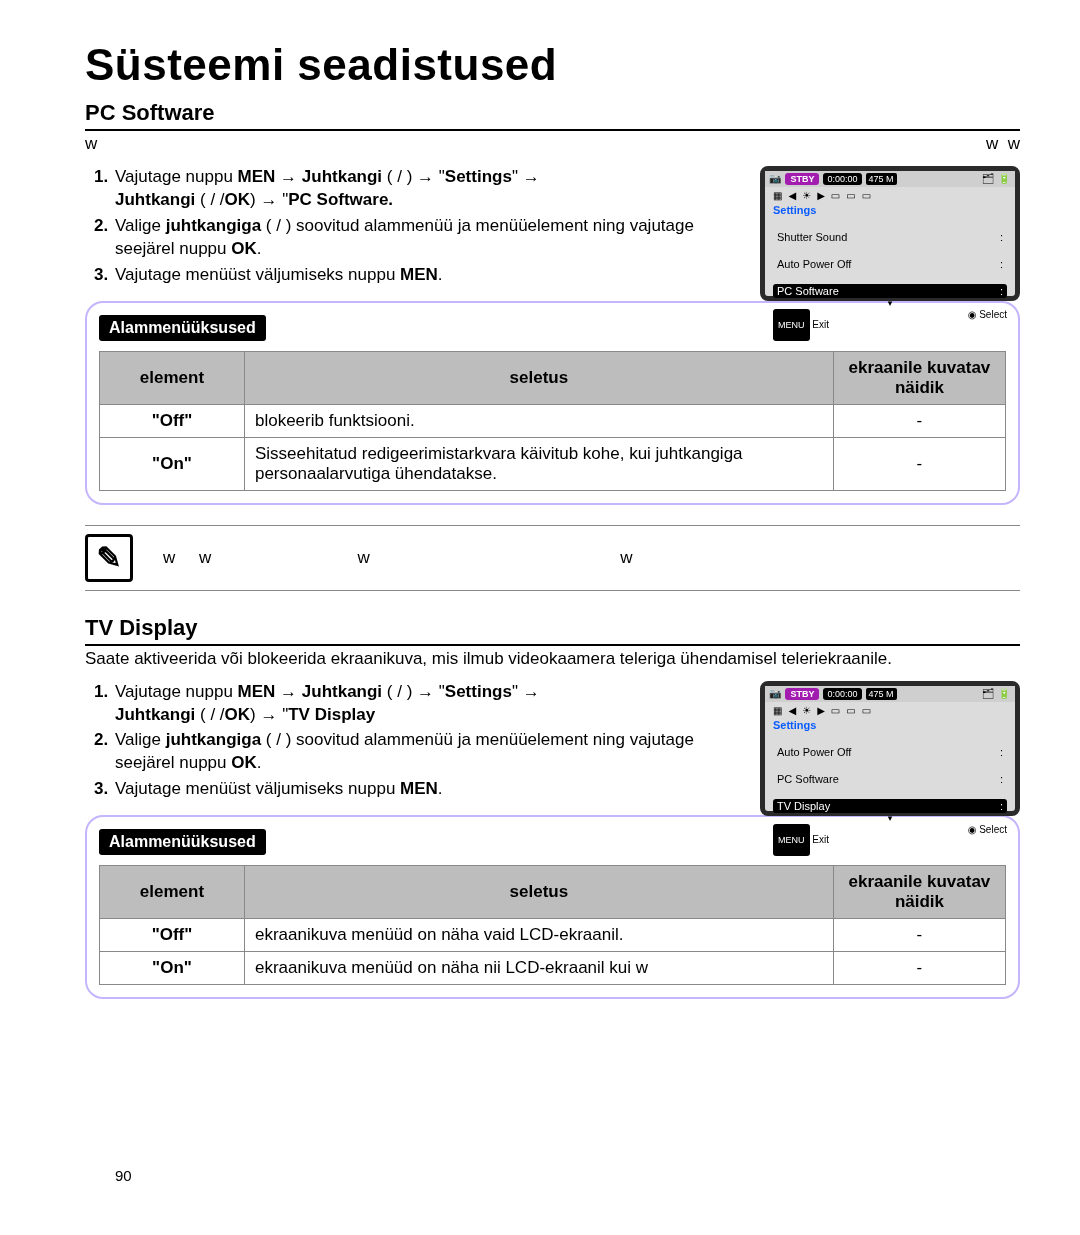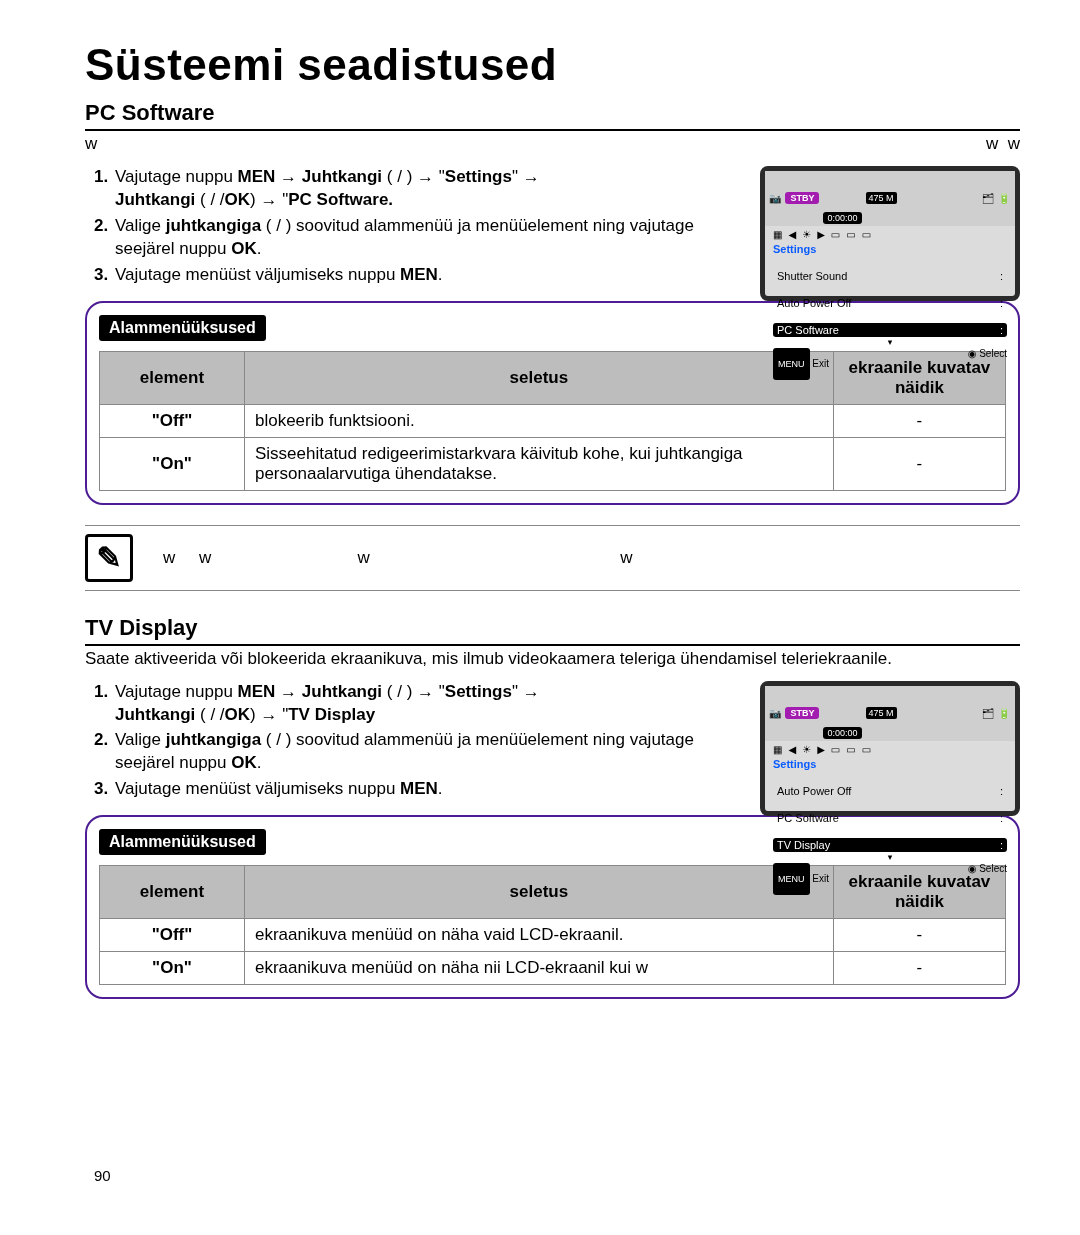--- a/index.html
+++ b/index.html
@@ -63,21 +63,21 @@
     align-items: center;
     background: #cfcfcf;
     padding: 2px 4px;
     gap: 4px;
   }
   .osd-top span { display: inline-block; }
   .stby-pill {
     background: #a21caf; color: #fff; font-weight: 700;
     padding: 1px 5px; border-radius: 3px; font-size: 9px;
   }
-  .time-pill { background:#000; color:#fff; padding:1px 4px; border-radius:3px; font-size:9px;margin-top:39px; }
+  .time-pill { background:#000; color:#fff; padding:1px 4px; border-radius:3px; font-size:9px; }
   .mem-pill { background:#000; color:#fff; padding:1px 3px; border-radius:2px; font-size:9px; }
   .osd-iconrow {
     display: flex;
     gap: 6px;
     padding: 3px 8px;
     align-items: center;
     font-size: 10px;
   }
   .settings-lbl {
     font-size: 11px; font-weight:700; color:#0b5cff; padding: 0 8px 1px;
@@ -91,21 +91,21 @@
     background: #000; color: #fff; border-radius: 3px;
   }
   .osd-bot {
     display: flex; justify-content: space-between;
     font-size: 10px; padding: 1px 8px 2px;
   }
   .btn-pill { background:#000; color:#fff; padding:11px 5px; border-radius:3px; font-size:9px; display:inline-block; }
   
   .subbox {
     margin: 10px 0 20px 25px;
-    border: 2px solid #4c1d95;
+    border: 2px solid #c4b5fd;
     border-radius: 18px;
     padding: 12px;
   }
   .sub-tab {
     display: inline-block;
     background: #000; color: #fff;
     font-weight: 700;
     padding: 4px 10px;
     border-radius: 3px;
     margin: 0 0 10px 0;
@@ -143,21 +143,21 @@
   }
   .note-icon {
     width: 48px; height: 48px;
     border: 3px solid #000;
     border-radius: 4px;
     display: flex; align-items: center; justify-content: center;
     font-size: 30px; font-weight: 700;
   }
   .pagenum {
     position: absolute;
-    left: 34px;
+    left: 55px;
     bottom: 36px;
     font-size: 15px;
   }
   .page { position: relative; min-height: 1180px; }
   .ic { font-size: 10px; }
 </style>
 </head>
 <body>
 <div class="page">
 

